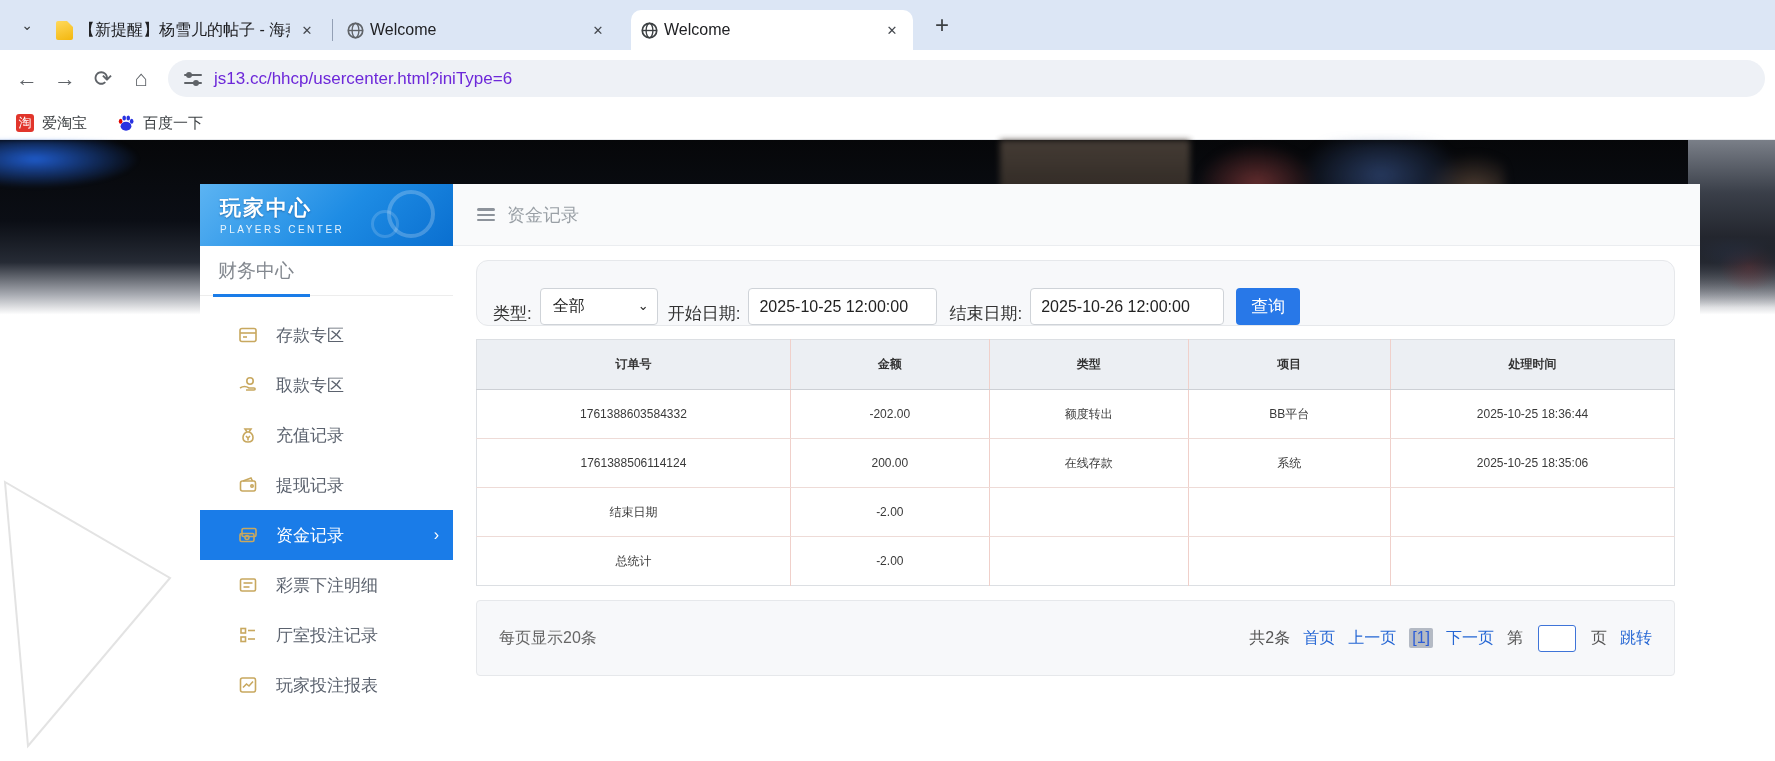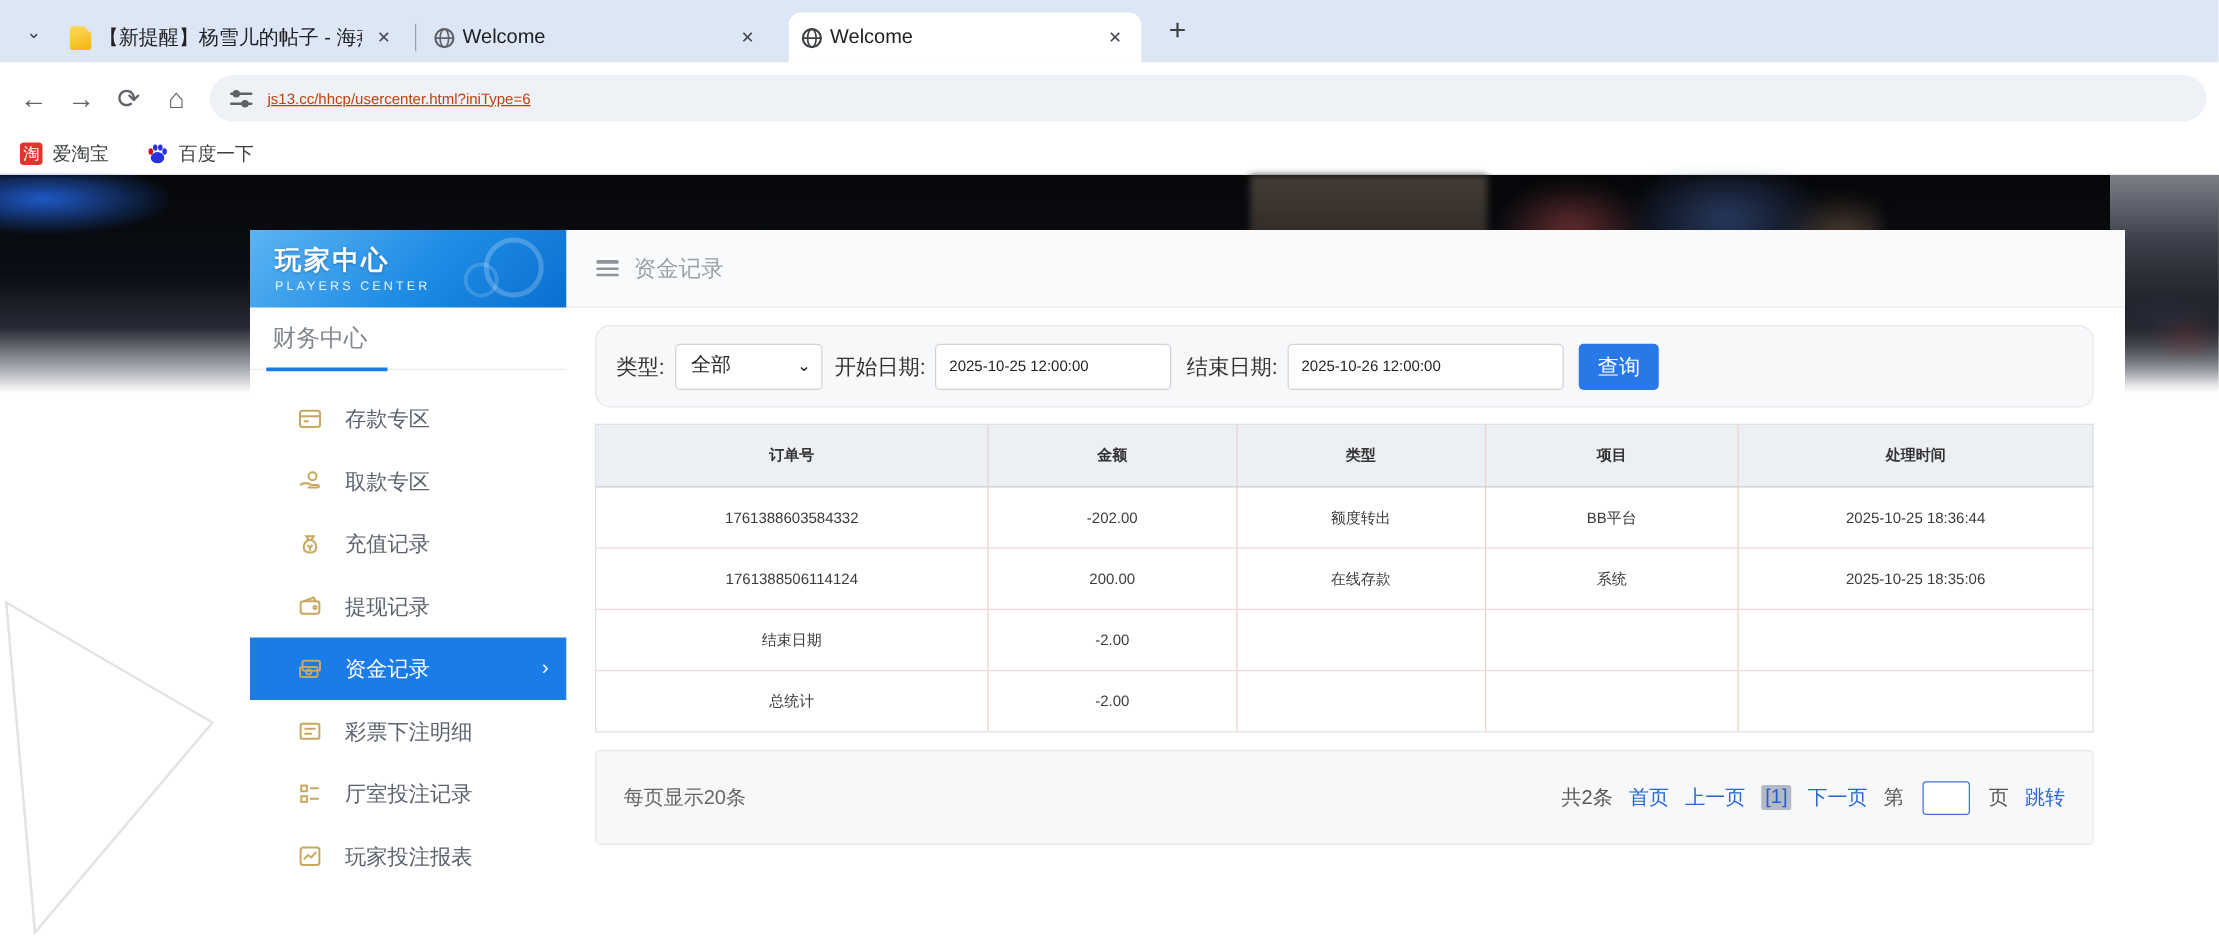--- a/index.html
+++ b/index.html
@@ -24,21 +24,21 @@
     border-width:0 6px 6px 0; border-color:transparent #dce6f5 transparent transparent; }
   .globe { flex:none; }
   .newtab-btn { width:30px; height:30px; margin:0 0 10px 14px; display:flex; align-items:center;
     justify-content:center; font-size:24px; color:#3c4043; }
 
   .toolbar { height:57px; background:#fff; display:flex; align-items:center; }
   .nav-ico { width:38px; height:38px; display:flex; align-items:center; justify-content:center;
     font-size:22px; color:#5f6368; flex:none; }
   .omnibox { flex:1; height:37px; margin:0 10px 0 8px; background:#eef1f6; border-radius:19px;
     display:flex; align-items:center; padding:0 16px; }
-  .omnibox .url { font-size:12px; color:#c2410c; margin-left:12px;text-decoration:underline; }
+  .omnibox .url { font-size:17px; color:#6d28d9; margin-left:12px; }
   .tune-ico { width:18px; height:14px; position:relative; flex:none; }
   .tune-ico i { position:absolute; left:0; right:0; height:2px; background:#5f6368; border-radius:2px; }
   .tune-ico i:nth-child(1){ top:2px; } .tune-ico i:nth-child(2){ bottom:2px; }
   .tune-ico b { position:absolute; width:6px; height:6px; border-radius:50%; background:#5f6368; }
   .tune-ico b:nth-child(3){ left:2px; top:0; } .tune-ico b:nth-child(4){ right:3px; bottom:0; }
 
   .bookmarks { height:33px; background:#fff; border-bottom:1px solid #e8eaed;
     display:flex; align-items:center; padding-left:16px; gap:30px; }
   .bm { display:flex; align-items:center; gap:8px; font-size:15px; color:#3c4043; }
   .tb-ico { width:18px; height:18px; border-radius:3px; background:#e1352b; color:#fff;
@@ -91,31 +91,31 @@
   .main { flex:1; display:flex; flex-direction:column; }
   .main-head { height:62px; background:#f9fafb; border-bottom:1px solid #ebedf0;
     display:flex; align-items:center; padding-left:24px; gap:12px; }
   .burger { width:18px; height:13px; position:relative; cursor:pointer; }
   .burger i { position:absolute; left:0; right:0; height:2.5px; background:#8d939b; border-radius:2px; }
   .burger i:nth-child(1){top:0;} .burger i:nth-child(2){top:5.5px;} .burger i:nth-child(3){bottom:0;}
   .main-title { font-size:18px; color:#9aa0a6; }
   .main-body { padding:14px 25px 0 23px; }
 
   .filterbar { background:#f7f8fa; border:1px solid #e6e8eb; border-radius:12px; height:66px;
-    display:flex; align-items:center; padding-left:16px; font-size:17px; color:#333; }
+    display:flex; align-items:flex-end; padding-left:16px; font-size:17px; color:#333; }
   .filterbar .lbl { margin-right:8px; white-space:nowrap; }
   .sel-wrap { position:relative; width:118px; height:37px; margin-right:10px; }
   .sel-wrap select { appearance:none; -webkit-appearance:none; width:100%; height:100%;
     border:1px solid #cfd3d8; border-radius:4px; background:#fff; font-size:16px; color:#222;
     padding:0 24px 0 12px; font-family:Liberation Mono, monospace; }
   .sel-wrap .sel-chev { position:absolute; right:9px; top:10px; pointer-events:none; color:#222; font-size:13px; }
   .filterbar input[type=text] { height:37px; border:1px solid #cfd3d8; border-radius:4px;
-    background:#fff; font-size:12px; color:#222; padding:0 10px; font-family:inherit; }
+    background:#fff; font-size:16px; color:#222; padding:0 10px; font-family:inherit; }
   .inp-start { width:189px; margin-right:12px; }
-  .inp-end { width:221px; margin-right:12px; }
+  .inp-end { width:194px; margin-right:12px; }
   .btn-search { height:37px; width:64px; background:#2878e8; color:#fff; border:none;
     border-radius:4px; font-size:17px; cursor:pointer; font-family:inherit; }
 
   table.records { width:100%; margin-top:13px; border-collapse:collapse;
     border:1px solid #dcdfe3; font-size:12px; color:#3a3a3a; table-layout:fixed; }
   table.records th { height:50px; background:#eceff3; font-weight:bold; color:#333;
     border-bottom:1px solid #cdd0d5; border-right:1px solid #f0d0ca; }
   table.records th:last-child, table.records td:last-child { border-right:none; }
   table.records td { height:49px; text-align:center; background:#fff;
     border-bottom:1px solid #eedbd7; border-right:1px solid #f0d0ca; }

